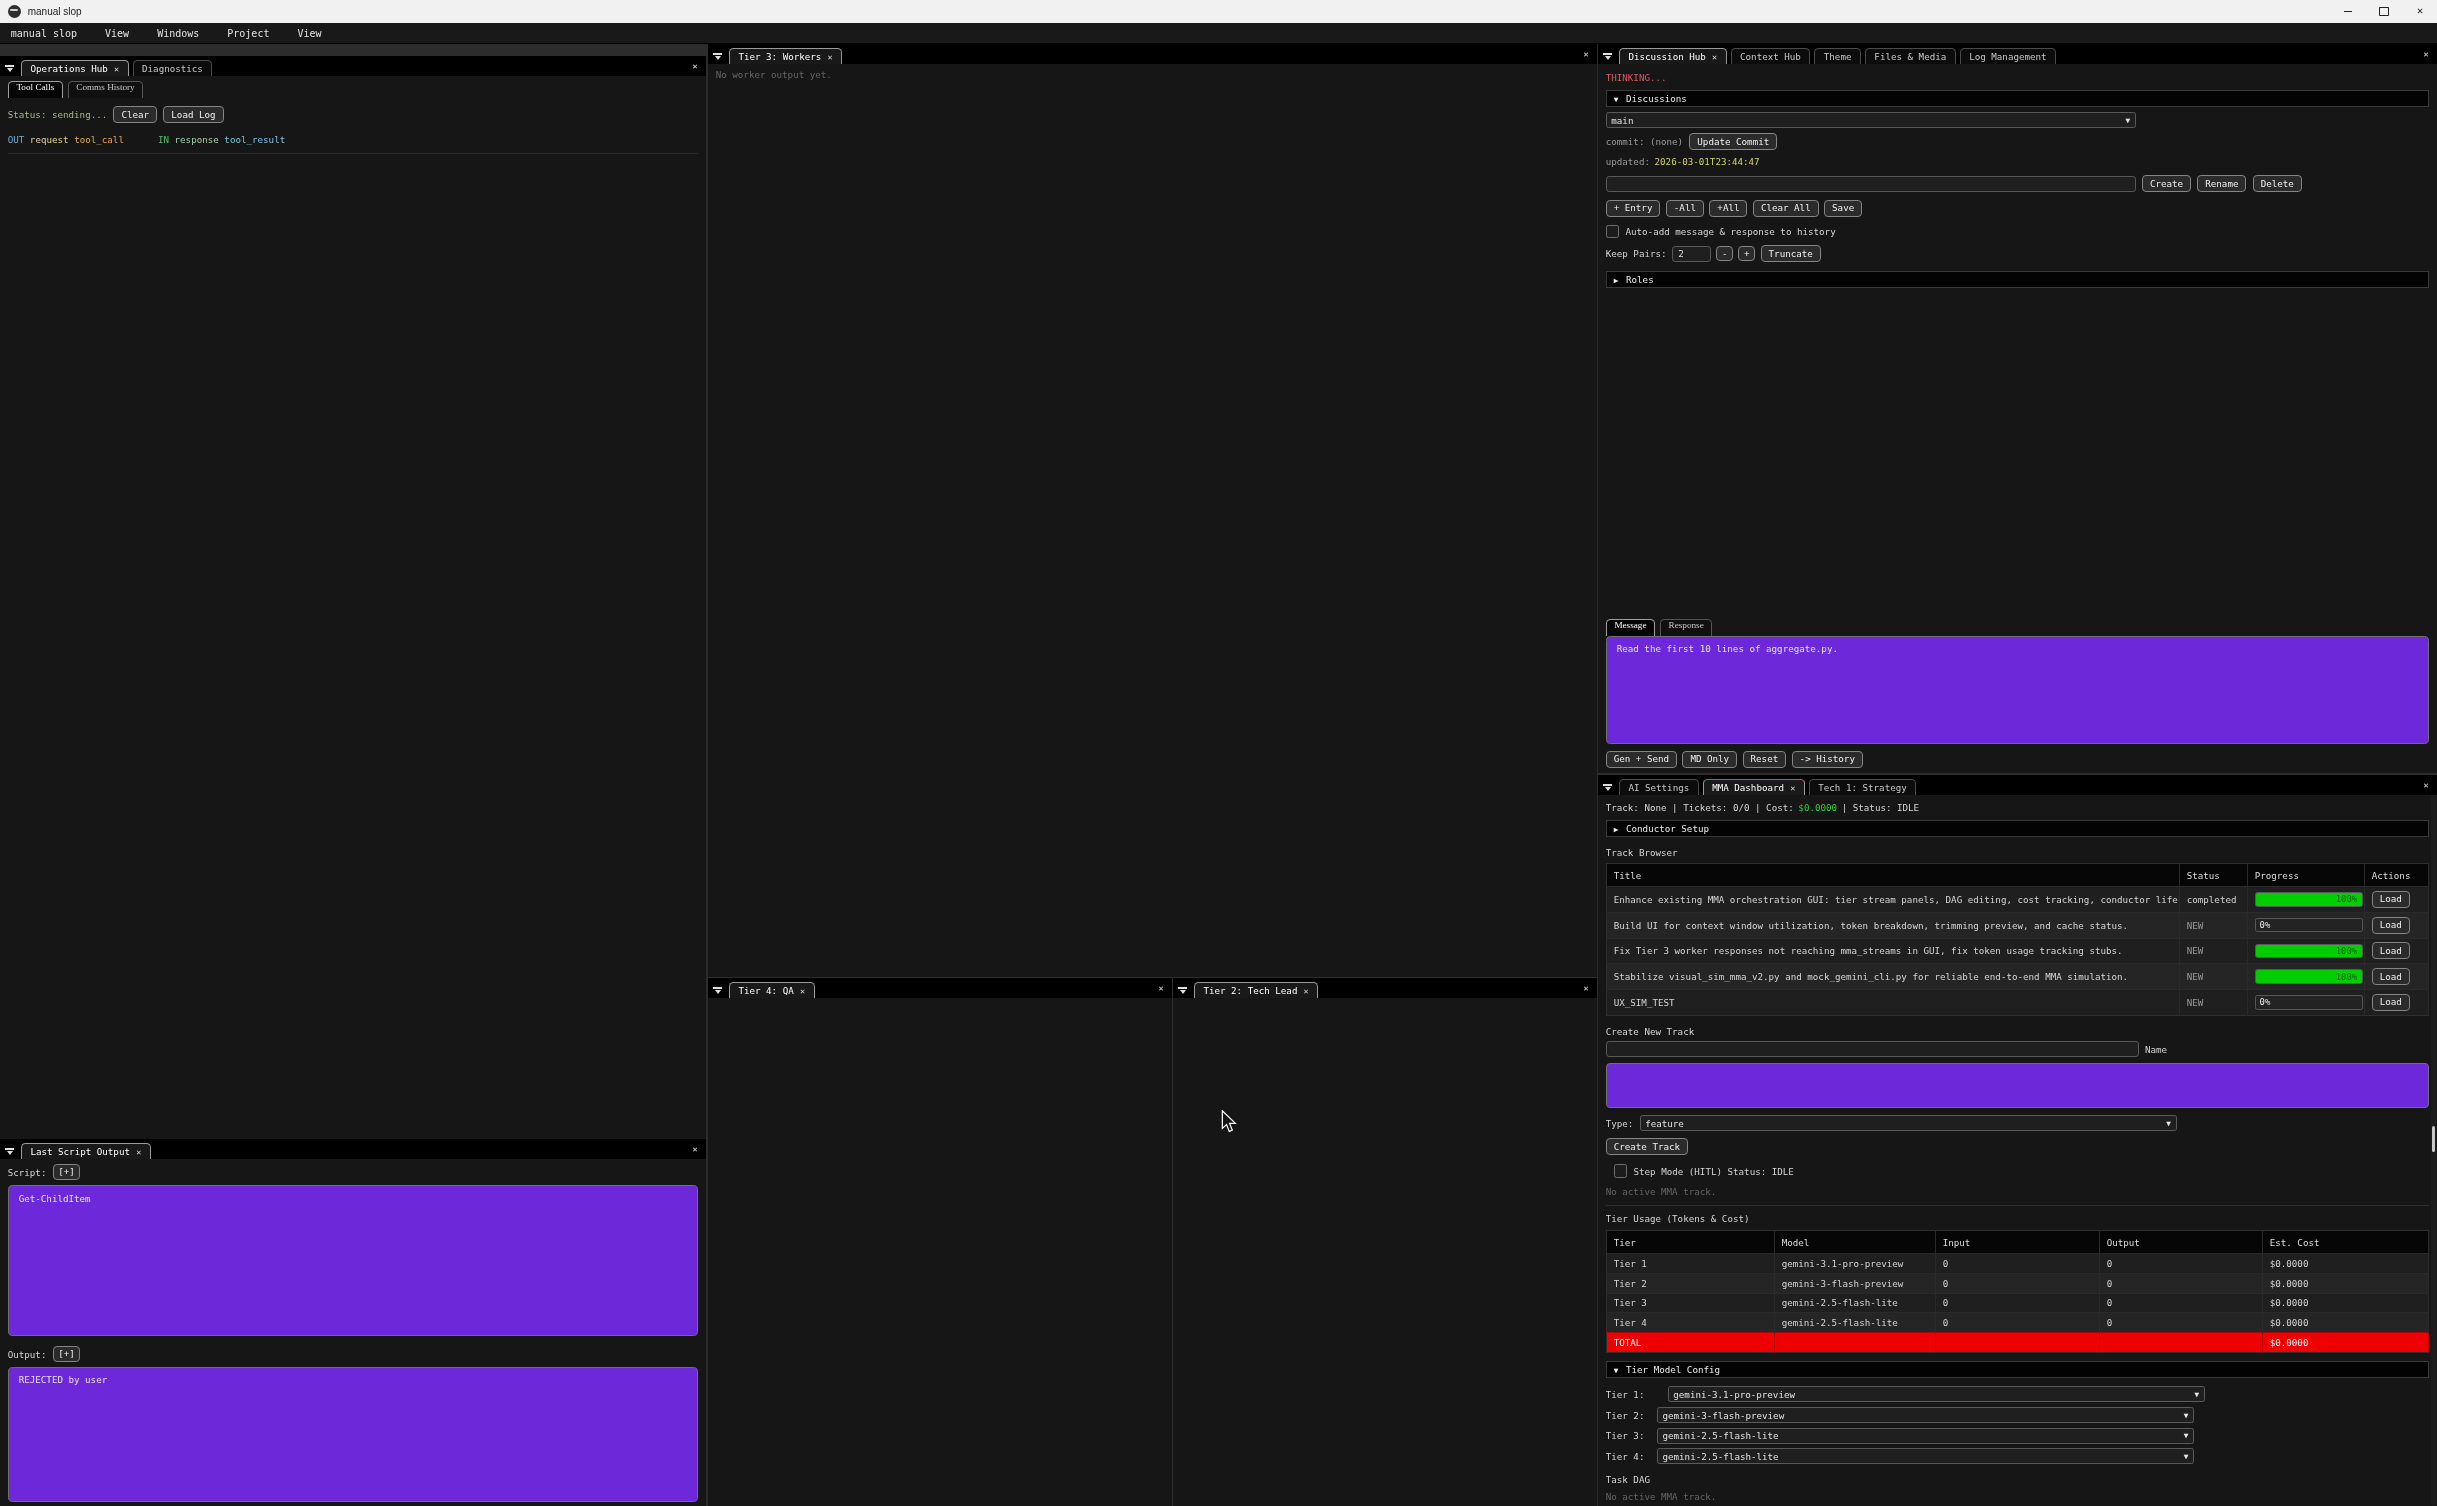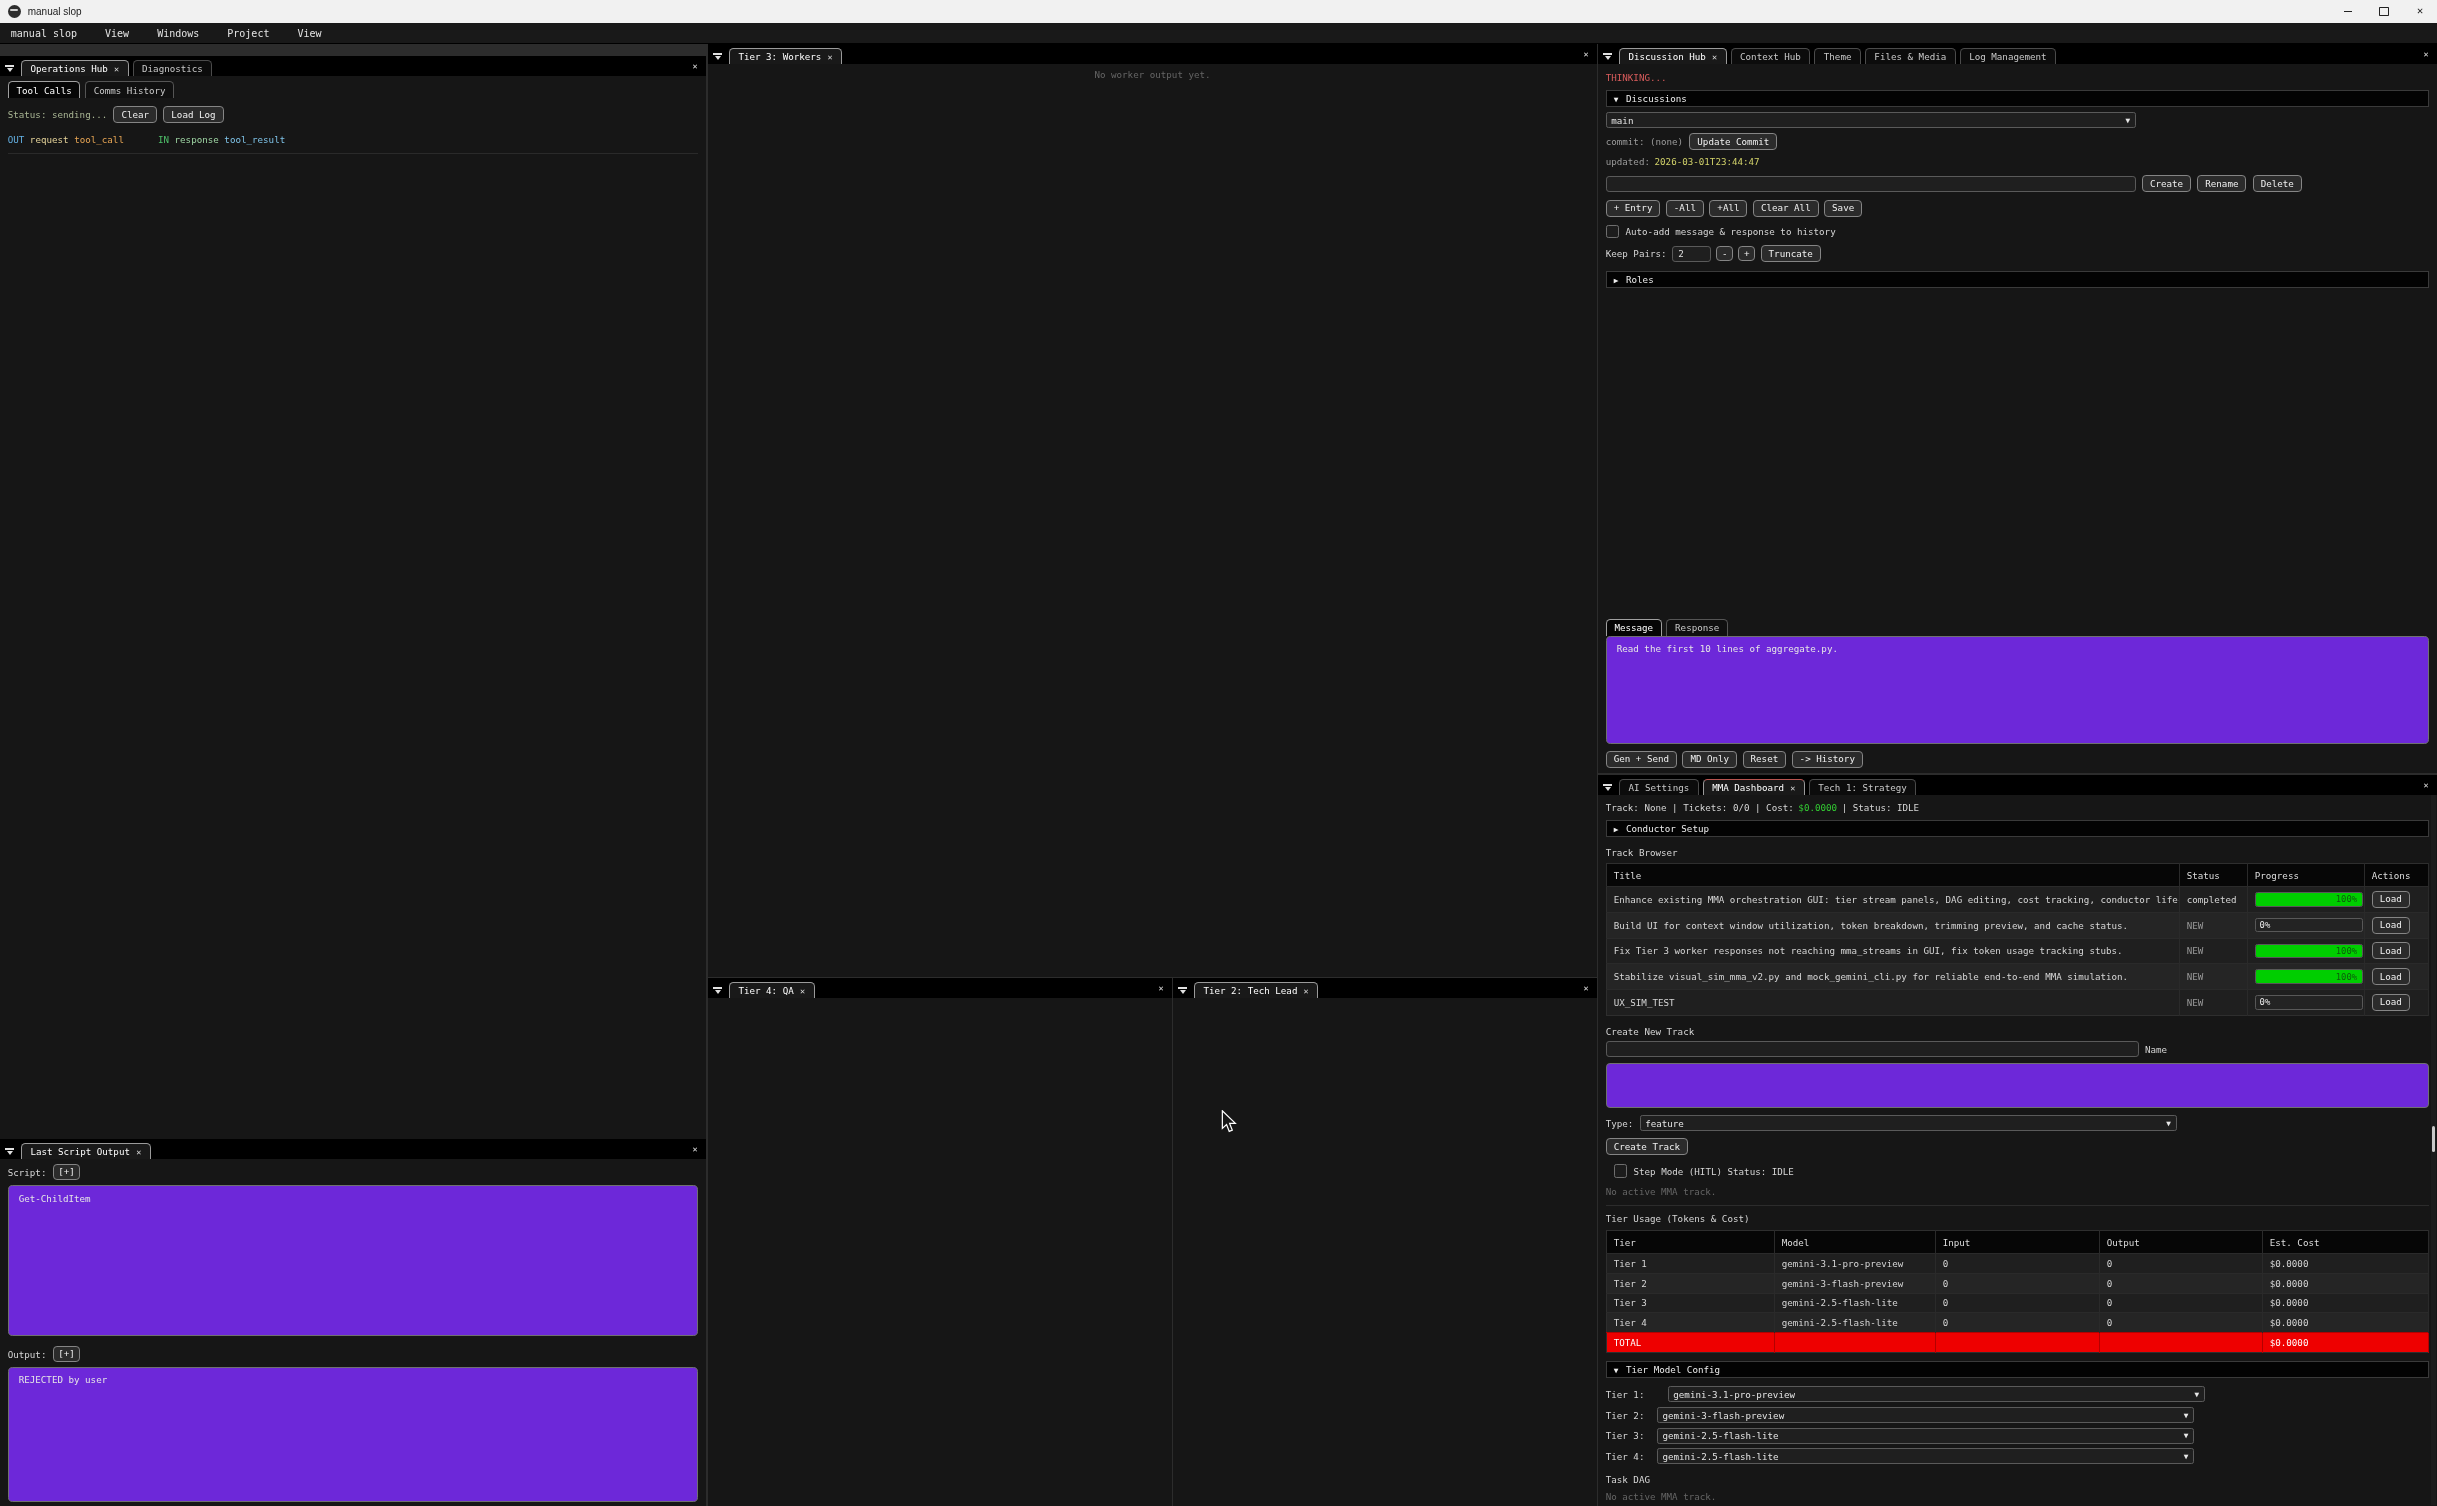--- a/index.html
+++ b/index.html
@@ -53,22 +53,22 @@
   .tri-d::before{content:"▼";font-size:7.7px;}
   .tri-r::before{content:"▶";font-size:7.7px;}
   .cb{width:11.6px;height:11.6px;background:#1c1c1c;border:0.8px solid #6e6e6e;border-radius:2.3px;display:inline-block;flex:0 0 auto;}
   .row{display:flex;align-items:center;gap:6.2px;flex:0 0 auto;}
   .dim{color:#656565;}
   .obox{background:#6d28d9;border:0.8px solid #707070;border-radius:4.6px;padding:6.2px 10px;color:#e6e6e6;
     font:inherit;resize:none;box-sizing:border-box;outline:none;overflow:hidden;}
 
   
   .itabs{display:flex;gap:4.6px;align-items:flex-end;flex:0 0 auto;}
-  .itab{height:15.4px;display:flex;align-items:center;padding:0 7.7px;border:0.8px solid #555;border-bottom:none;
-    border-radius:4.6px 4.6px 0 0;background:#101010;color:#cacaca;}
+  .itab{height:15.4px;display:flex;padding:0 7.7px;border:0.8px solid #555;border-bottom:none;
+    border-radius:4.6px 4.6px 0 0;background:#101010;color:#cacaca;font-family:Liberation Serif, serif;}
   .itab.active{border-color:#a0a0a0;background:#050505;color:#fff;}
 
   
   .c-out{color:#64b1e4}.c-req{color:#e6d49a}.c-call{color:#e7a554}
   .c-in{color:#4fc06a}.c-resp{color:#9fd6a4}.c-res{color:#7fc3e8}
   .statusline{color:#a9b694;}
   .thinking{color:#d85c5c;}
   .yellow{color:#d2d26a;}
   .green{color:#33cc33;}
 
@@ -177,21 +177,21 @@
       </div>
       <textarea class="obox" style="margin-top: 5.4px; height: 151px;">Get-ChildItem</textarea>
       <div class="row" style="margin-top:10px;">
         <span>Output:</span>
         <button class="btn sq">[+]</button>
       </div>
       <textarea class="obox" style="margin-top: 5.4px; flex: 1 1 0%;">REJECTED by user</textarea>
     </div>
   </div>
 
-  <div class="panel" style="left:708px;top:0;width:889px;height:933px;text-align:center;">
+  <div class="panel" style="left:708px;top:0;width:889px;height:933px;">
     <div class="ptabbar">
       <span class="dock">
           <i></i>
           <b></b>
         </span>
       <div class="ptab active">
         <span>Tier 3: Workers</span>
         <span class="tab-x x-icon"></span>
       </div>
       <span class="pclose x-icon"></span>

